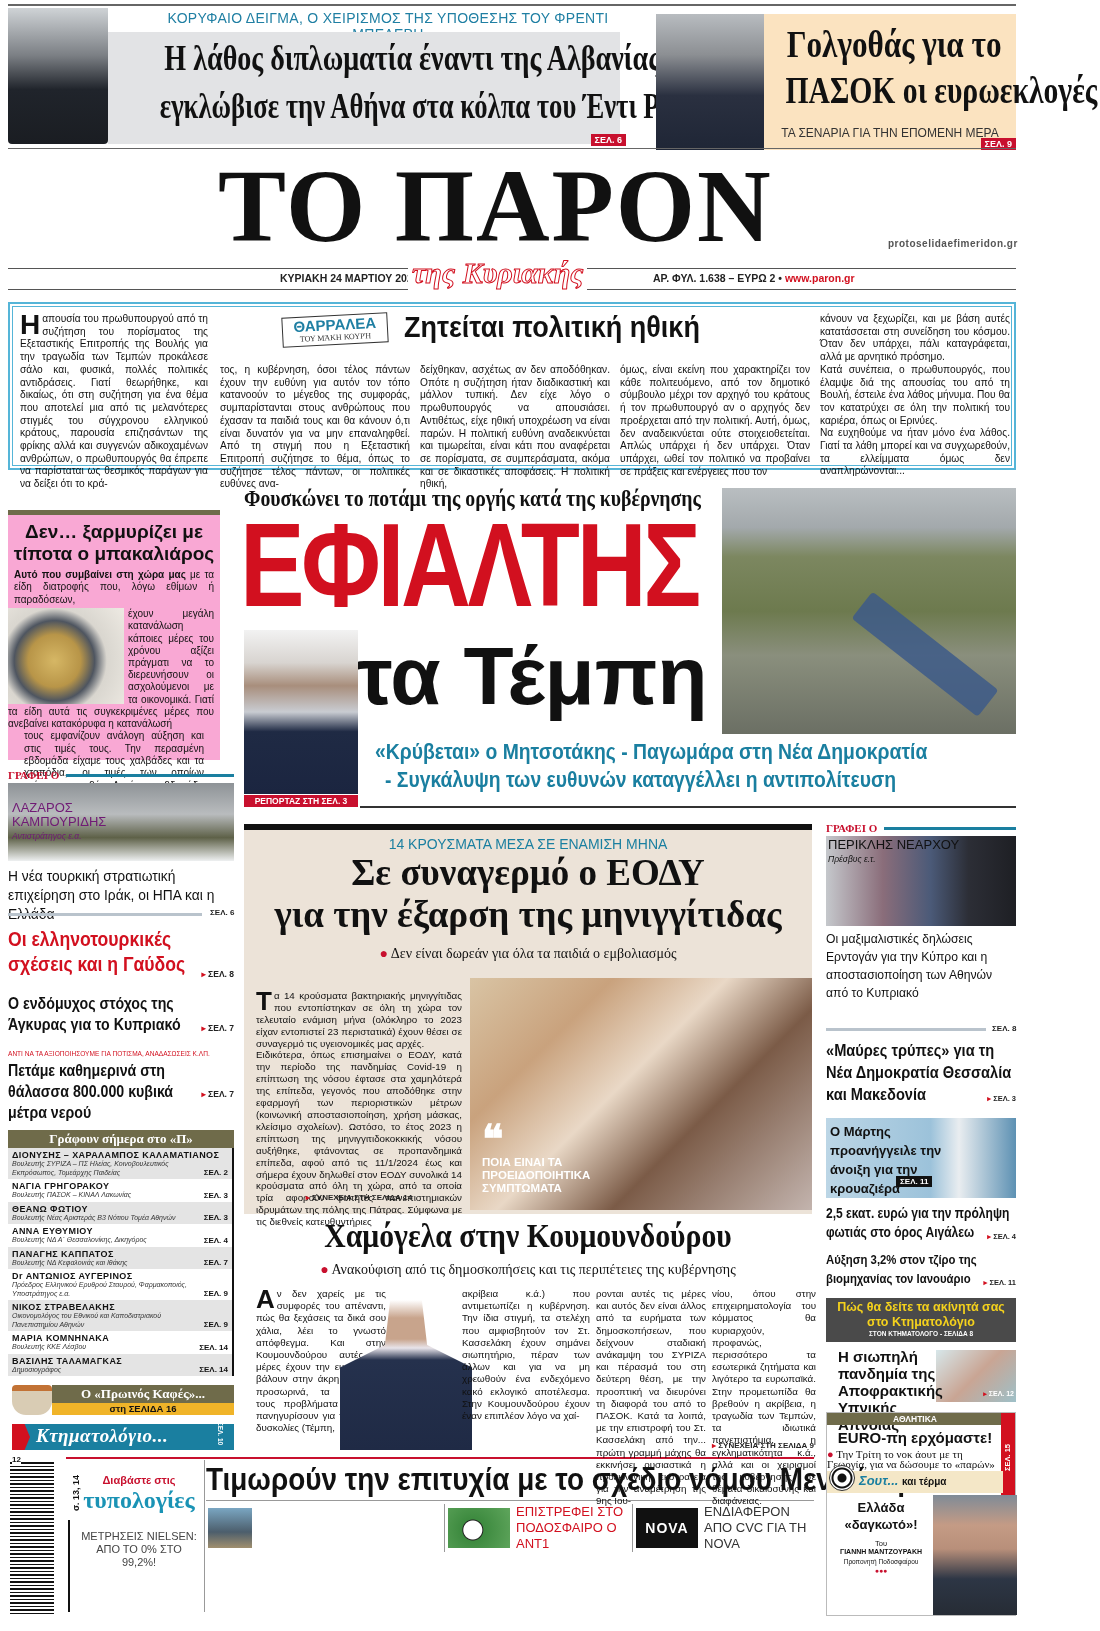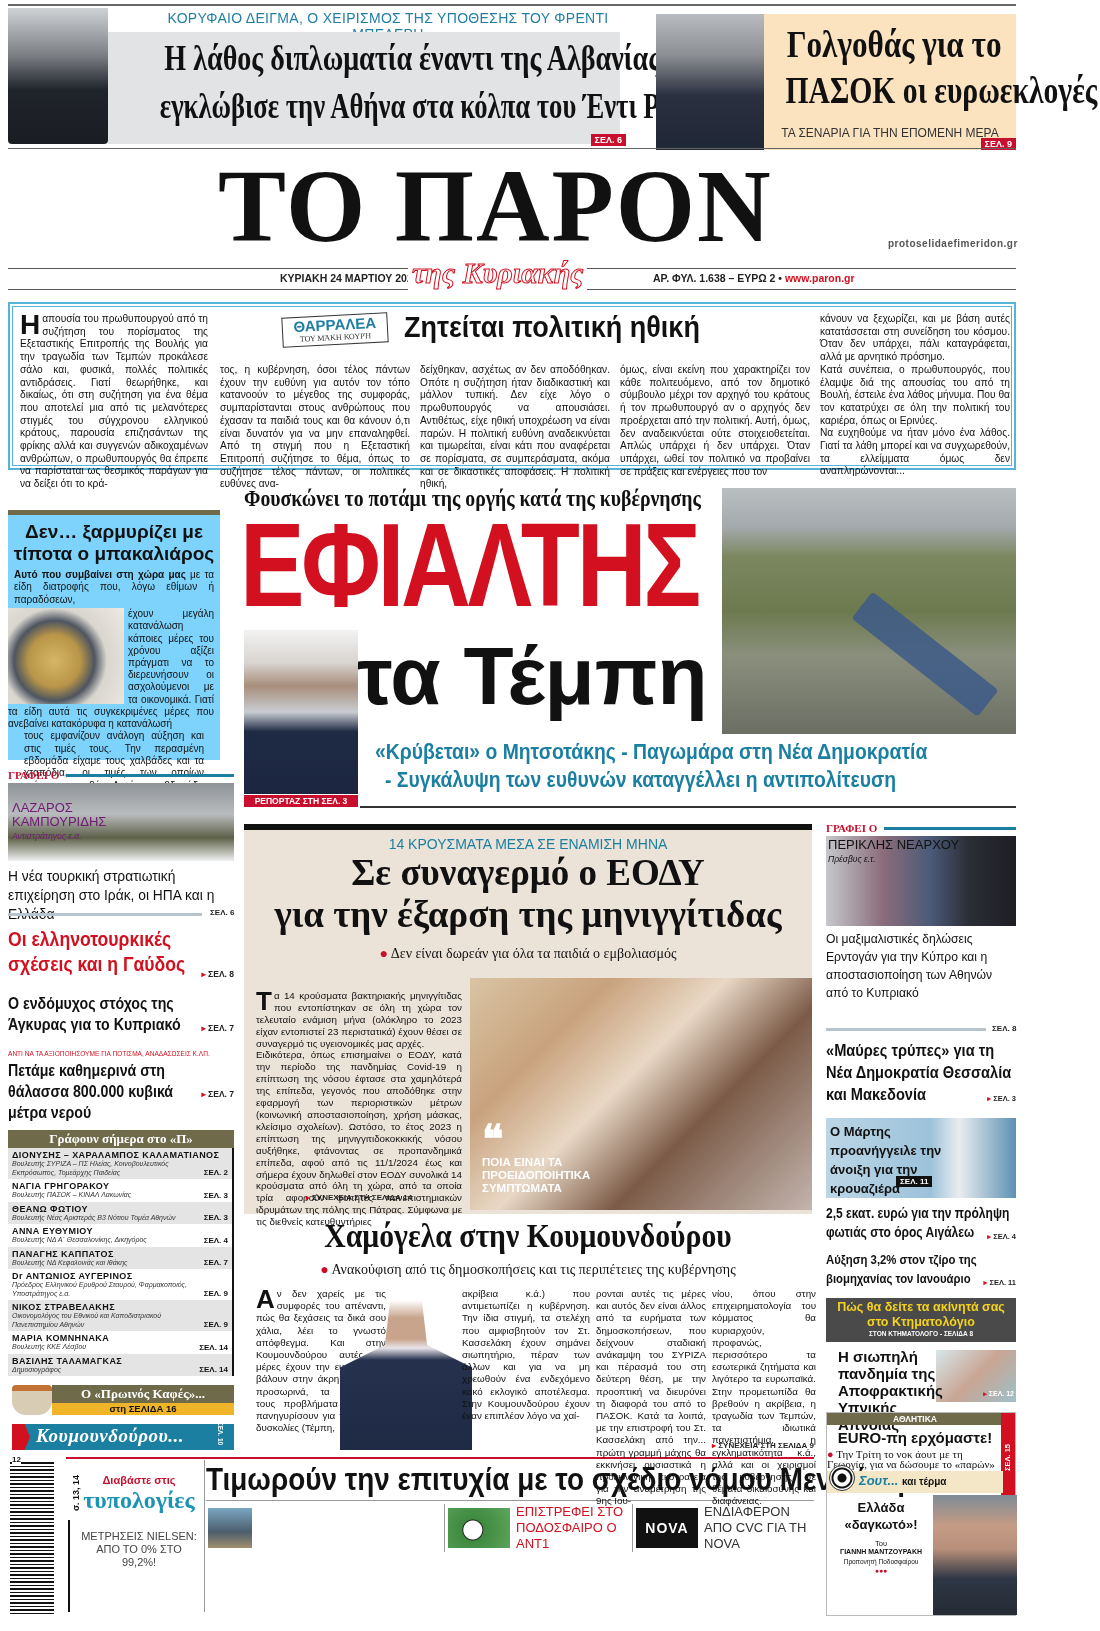--- a/index.html
+++ b/index.html
@@ -58,21 +58,21 @@
 <div class="abs col-text" style="left:20px;top:313px;width:188px;font-size:10.2px;line-height:12.7px">
   <span style="float:left;font-size:28px;line-height:24px;font-weight:bold;margin-right:2px">Η</span><span>απουσία του πρωθυπουργού από τη συζήτηση του πορίσματος της Εξεταστικής Επιτροπής της Βουλής για την τραγωδία των Τεμπών προκάλεσε σάλο και, φυσικά, πολλές πολιτικές αντιδράσεις. Γιατί θεωρήθηκε, και δικαίως, ότι στη συζήτηση για ένα θέμα που αποτελεί μια από τις μελανότερες στιγμές του σύγχρονου ελληνικού κράτους, παρουσία επιζησάντων της φρίκης αλλά και συγγενών αδικοχαμένων ανθρώπων, ο πρωθυπουργός θα έπρεπε να παρίσταται ως θεσμικός παράγων για να δείξει ότι το κρά-</span>
 </div>
 <div class="abs col-text" style="left:220px;top:364px;width:190px;font-size:10.2px;line-height:12.7px">τος, η κυβέρνηση, όσοι τέλος πάντων έχουν την ευθύνη για αυτόν τον τόπο κατανοούν το μέγεθος της συμφοράς, συμπαρίστανται στους ανθρώπους που έχασαν τα παιδιά τους και θα κάνουν ό,τι είναι δυνατόν για να μην επαναληφθεί. Από τη στιγμή που η Εξεταστική Επιτροπή συζήτησε το θέμα, όπως το συζήτησε τέλος πάντων, οι πολιτικές ευθύνες ανα-</div>
 <div class="abs col-text" style="left:420px;top:364px;width:190px;font-size:10.2px;line-height:12.7px">δείχθηκαν, ασχέτως αν δεν αποδόθηκαν. Οπότε η συζήτηση ήταν διαδικαστική και μάλλον τυπική. Δεν είχε λόγο ο πρωθυπουργός να απουσιάσει. Αντιθέτως, είχε ηθική υποχρέωση να είναι παρών. Η πολιτική ευθύνη αναδεικνύεται και τιμωρείται, είναι κάτι που αναφέρεται σε πορίσματα, σε συμπεράσματα, ακόμα και σε δικαστικές αποφάσεις. Η πολιτική ηθική,</div>
 <div class="abs col-text" style="left:620px;top:364px;width:190px;font-size:10.2px;line-height:12.7px">όμως, είναι εκείνη που χαρακτηρίζει τον κάθε πολιτευόμενο, από τον δημοτικό σύμβουλο μέχρι τον αρχηγό του κράτους ή τον πρωθυπουργό αν ο αρχηγός δεν προέρχεται από την πολιτική. Αυτή, όμως, δεν αναδεικνύεται ούτε στοιχειοθετείται. Απλώς υπάρχει ή δεν υπάρχει. Όταν υπάρχει, ωθεί τον πολιτικό να προβαίνει σε πράξεις και ενέργειες που τον</div>
 <div class="abs col-text" style="left:820px;top:313px;width:190px;font-size:10.2px;line-height:12.7px;white-space:pre-line">κάνουν να ξεχωρίζει, και με βάση αυτές κατατάσσεται στη συνείδηση του κόσμου. Όταν δεν υπάρχει, πάλι καταγράφεται, αλλά με αρνητικό πρόσημο.
    Κατά συνέπεια, ο πρωθυπουργός, που έλαμψε διά της απουσίας του από τη Βουλή, έστειλε ένα λάθος μήνυμα. Που θα τον κατατρύχει σε όλη την πολιτική του καριέρα, όπως οι Ερινύες.
    Να ευχηθούμε να ήταν μόνο ένα λάθος. Γιατί τα λάθη μπορεί και να συγχωρεθούν, τα ελλείμματα όμως δεν αναπληρώνονται...</div>
 
-<div class="abs" style="left:8px;top:510px;width:212px;height:250px;background:#7dd3fc;border-top:5px solid #6f6b4a">
+<div class="abs" style="left:8px;top:510px;width:212px;height:250px;background:#f9a8d4;border-top:5px solid #6f6b4a">
   <div style="margin:6px 4px 0;text-align:center;font-size:19px;line-height:22px;font-weight:bold">Δεν… ξαρμυρίζει με τίποτα ο μπακαλιάρος</div>
   <div class="col-text" style="padding:4px 6px 0;font-size:10px;line-height:12.4px">
     <b>Αυτό που συμβαίνει στη χώρα μας</b><span> με τα είδη διατροφής που, λόγω εθίμων ή παραδόσεων,</span>
   </div>
   <div style="float:left;margin:2px 4px 0 0;width:116px;height:96px;background:radial-gradient(circle at 40% 55%,#d6b765 0,#b89548 30%,#4e5560 46%,#d9d6cf 60%,#eeeae3 100%)"></div>
   <div class="col-text" style="padding:2px 6px 0 0;font-size:10px;line-height:12.2px">έχουν μεγάλη κατανάλωση κάποιες μέρες του χρόνου αξίζει πράγματι να το διερευνήσουν οι ασχολούμενοι με τα οικονομικά. Γιατί τα είδη αυτά τις συγκεκριμένες μέρες που ανεβαίνει κατακόρυφα η κατανάλωσή</div>
   <div class="col-text" style="clear:both;padding:0 16px;font-size:10px;line-height:12.4px">τους εμφανίζουν ανάλογη αύξηση και στις τιμές τους. Την περασμένη εβδομάδα είχαμε τους χαλβάδες και τα χταπόδια, οι τιμές των οποίων χτύπησαν... ταβάνι. Αυτήν την εβδομάδα την...</div>
   <div class="pagefold" style="text-align:right;padding:2px 6px;font-size:8px"><span style="color:#d2101f">▸ </span><span>ΣΥΝΕΧΕΙΑ ΣΤΗ ΣΕΛΙΔΑ 2</span></div>
 </div>
 
@@ -154,21 +154,21 @@
 </div>
 
 <div class="abs" style="left:8px;top:1385px;width:226px;height:34px;">
   <div style="position:absolute;left:4px;top:0;width:40px;height:30px;background:#d9ccb4;border-radius:4px 4px 14px 14px;border-top:6px solid #c27235"></div>
   <div class="serif" style="position:absolute;left:44px;top:0;width:182px;height:18px;background:#6f6b4a;color:#fff;font-size:13px;font-weight:bold;text-align:center;line-height:18px">Ο «Πρωινός Καφές»...</div>
   <div style="position:absolute;left:44px;top:18px;width:182px;height:12px;background:#f0b429;font-size:9.5px;font-weight:bold;text-align:center;line-height:12px"><span>στη ΣΕΛΙΔΑ 16</span></div>
 </div>
 
 <div class="abs" style="left:12px;top:1424px;width:222px;height:26px;background:#1a7fa0;">
   <div style="position:absolute;left:0;top:0;width:18px;height:26px;background:#d2101f;clip-path:polygon(0 0,70% 0,100% 50%,70% 100%,0 100%)"></div>
-  <div class="serif" style="position:absolute;left:24px;top:1px;font-size:19px;font-weight:bold;color:#fff;font-style:italic;letter-spacing:.5px">Κουμουνδούρου...</div>
+  <div class="serif" style="position:absolute;left:24px;top:1px;font-size:19px;font-weight:bold;color:#fff;font-style:italic;letter-spacing:.5px">Κτηματολόγιο...</div>
   <div style="position:absolute;right:2px;top:6px;font-size:6.5px;font-weight:bold;color:#fff;transform:rotate(90deg)">ΣΕΛ. 10</div>
 </div>
 
 <div class="abs" style="left:10px;top:1462px;width:44px;height:152px;background:repeating-linear-gradient(180deg,#111 0 2px,#fff 2px 4px,#111 4px 5px,#fff 5px 7px)"></div>
 <div class="abs" style="left:12px;top:1455px;font-size:8px;font-weight:bold;background:#fff">12</div>
 
 <div class="abs" style="left:66px;top:1457px;width:748px;height:2px;background:#c8102e"></div>
 <div class="abs" style="left:58px;top:1488px;font-size:9px;font-weight:bold;transform:rotate(-90deg);white-space:nowrap">σ. 13, 14</div>
 <div class="abs" style="left:68px;top:1520px;width:2px;height:92px;background:#111"></div>
 <div class="abs" style="left:78px;top:1462px;width:122px;height:152px;text-align:center">

